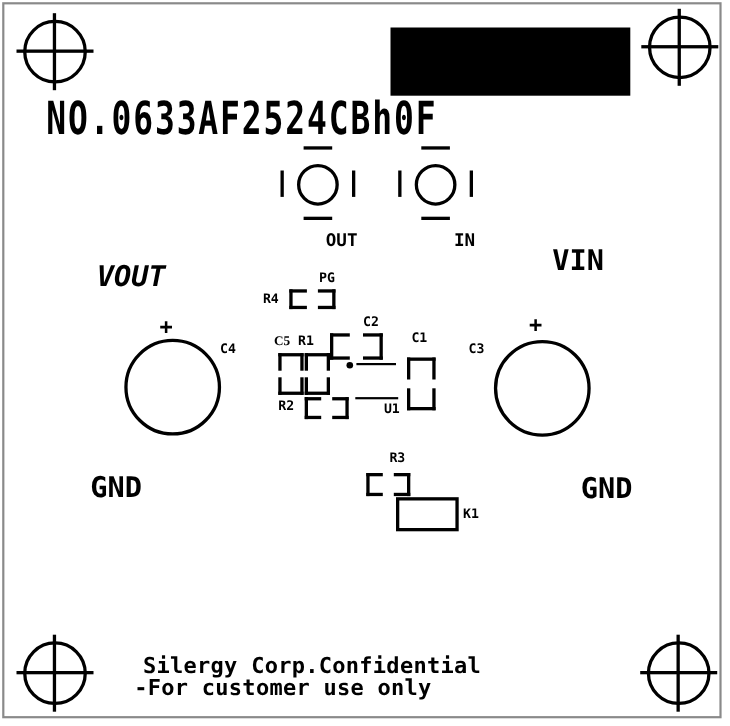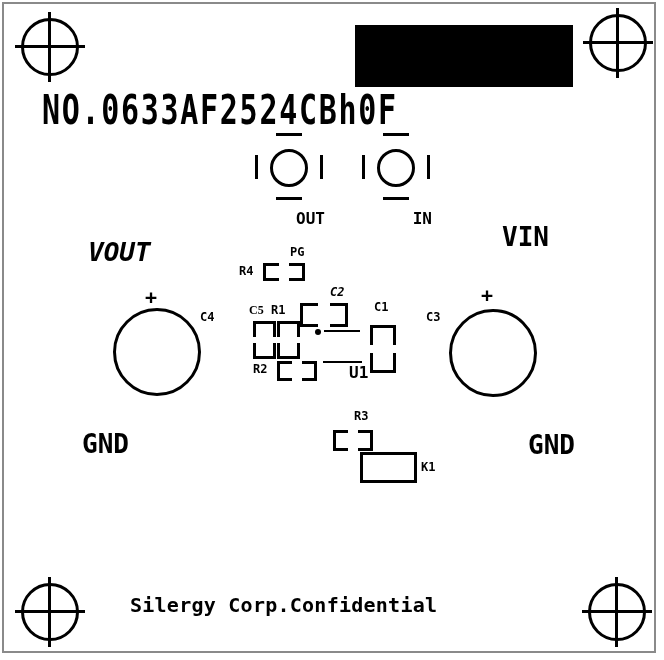--- a/index.html
+++ b/index.html
@@ -6,21 +6,21 @@
   #stage{position:relative;width:664px;height:660px;background:#ffffff;overflow:hidden;
          font-family:"DejaVu Sans Mono", monospace;color:#000;}
   
   .frame{position:absolute;left:2px;top:2px;width:654px;height:651px;
          border:2px solid #8a8a8a;box-sizing:border-box;pointer-events:none;}
 
   .txt{position:absolute;font-weight:bold;white-space:pre;line-height:1;}
   .t-title{font-size:30px;letter-spacing:1.7px;transform:scaleY(1.38);transform-origin:0 0;}
   .t-net{font-size:26px;}
   .t-ref{font-size:12px;}
-  .t-small{font-size:16px;}
+  .t-small{font-size:12px;}
   .t-foot{font-size:20px;letter-spacing:0.25px;}
   .t-plus{font-size:20px;}
 
   
   .fid{position:absolute;width:70px;height:70px;}
   .fid .c{position:absolute;left:6px;top:6px;width:58px;height:58px;border:3px solid #000;
           border-radius:50%;box-sizing:border-box;}
   .fid .h{position:absolute;left:0;top:33px;width:70px;height:3px;background:#000;}
   .fid .v{position:absolute;left:33px;top:0;width:3px;height:70px;background:#000;}
 
@@ -122,21 +122,21 @@
   <div class="bigcap" style="left:449px;top:309px;"></div>
   <div class="txt t-ref" style="left:426px;top:311px;text-align:center;">C3</div>
 
   <div class="txt t-ref" style="left:290px;top:246px;">PG</div>
   <div class="txt t-ref" style="left:239px;top:265px;">R4</div>
   <div class="hbracket" style="left:263px;top:263px;width:42px;height:18px;">
       <div class="p-l"></div>
       <div class="p-r"></div>
     </div>
 
-  <div class="txt t-ref" style="left:330px;top:286px;font-style:italic;">C2</div>
+  <div class="txt t-ref" style="left:330px;top:286px;">C2</div>
   <div class="hbracket" style="left:300px;top:303px;width:48px;height:24px;">
       <div class="p-l"></div>
       <div class="p-r"></div>
     </div>
   <div class="dot" style="left:315px;top:329px;"></div>
   <div class="hline" style="left:324px;top:330px;width:36px;"></div>
 
   <div class="txt t-ref" style="left:249px;top:304px;font-family:Liberation Serif, serif;">C5</div>
   <div class="txt t-ref" style="left:271px;top:304px;">R1</div>
   <div class="vbracket" style="left:253px;top:321px;width:23px;height:38px;">
@@ -166,14 +166,15 @@
   <div class="txt t-ref" style="left:354px;top:410px;">R3</div>
   <div class="hbracket" style="left:333px;top:430px;width:40px;height:21px;">
       <div class="p-l"></div>
       <div class="p-r"></div>
     </div>
 
   <div class="solidrect" style="left:360px;top:452px;width:57px;height:31px;"></div>
   <div class="txt t-ref" style="left:421px;top:461px;">K1</div>
 
   <div class="txt t-foot" style="left:130px;top:595px;">Silergy Corp.Confidential</div>
+  <div class="txt t-foot" style="left:122px;top:615px;">-For customer use only</div>
 
 </div>
 
 </body></html>

